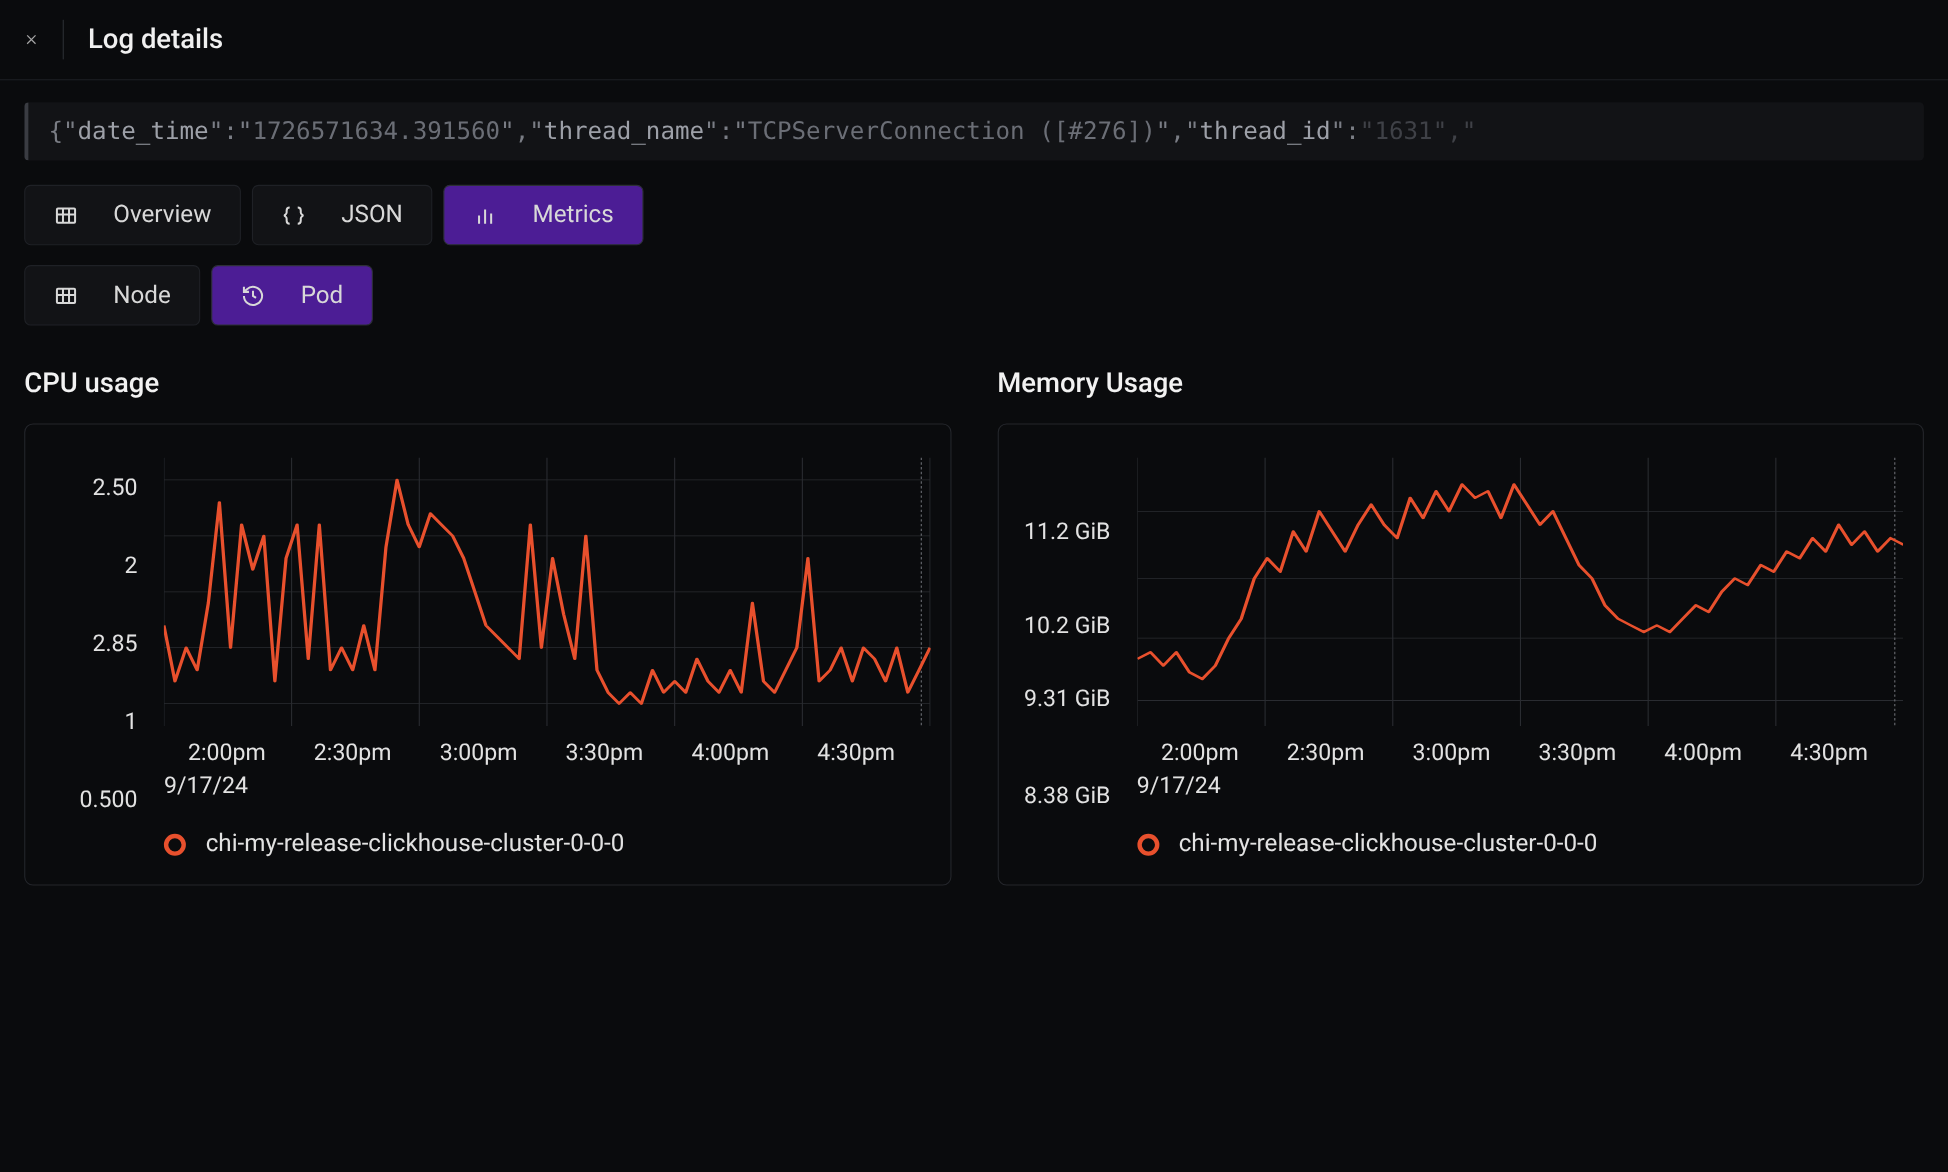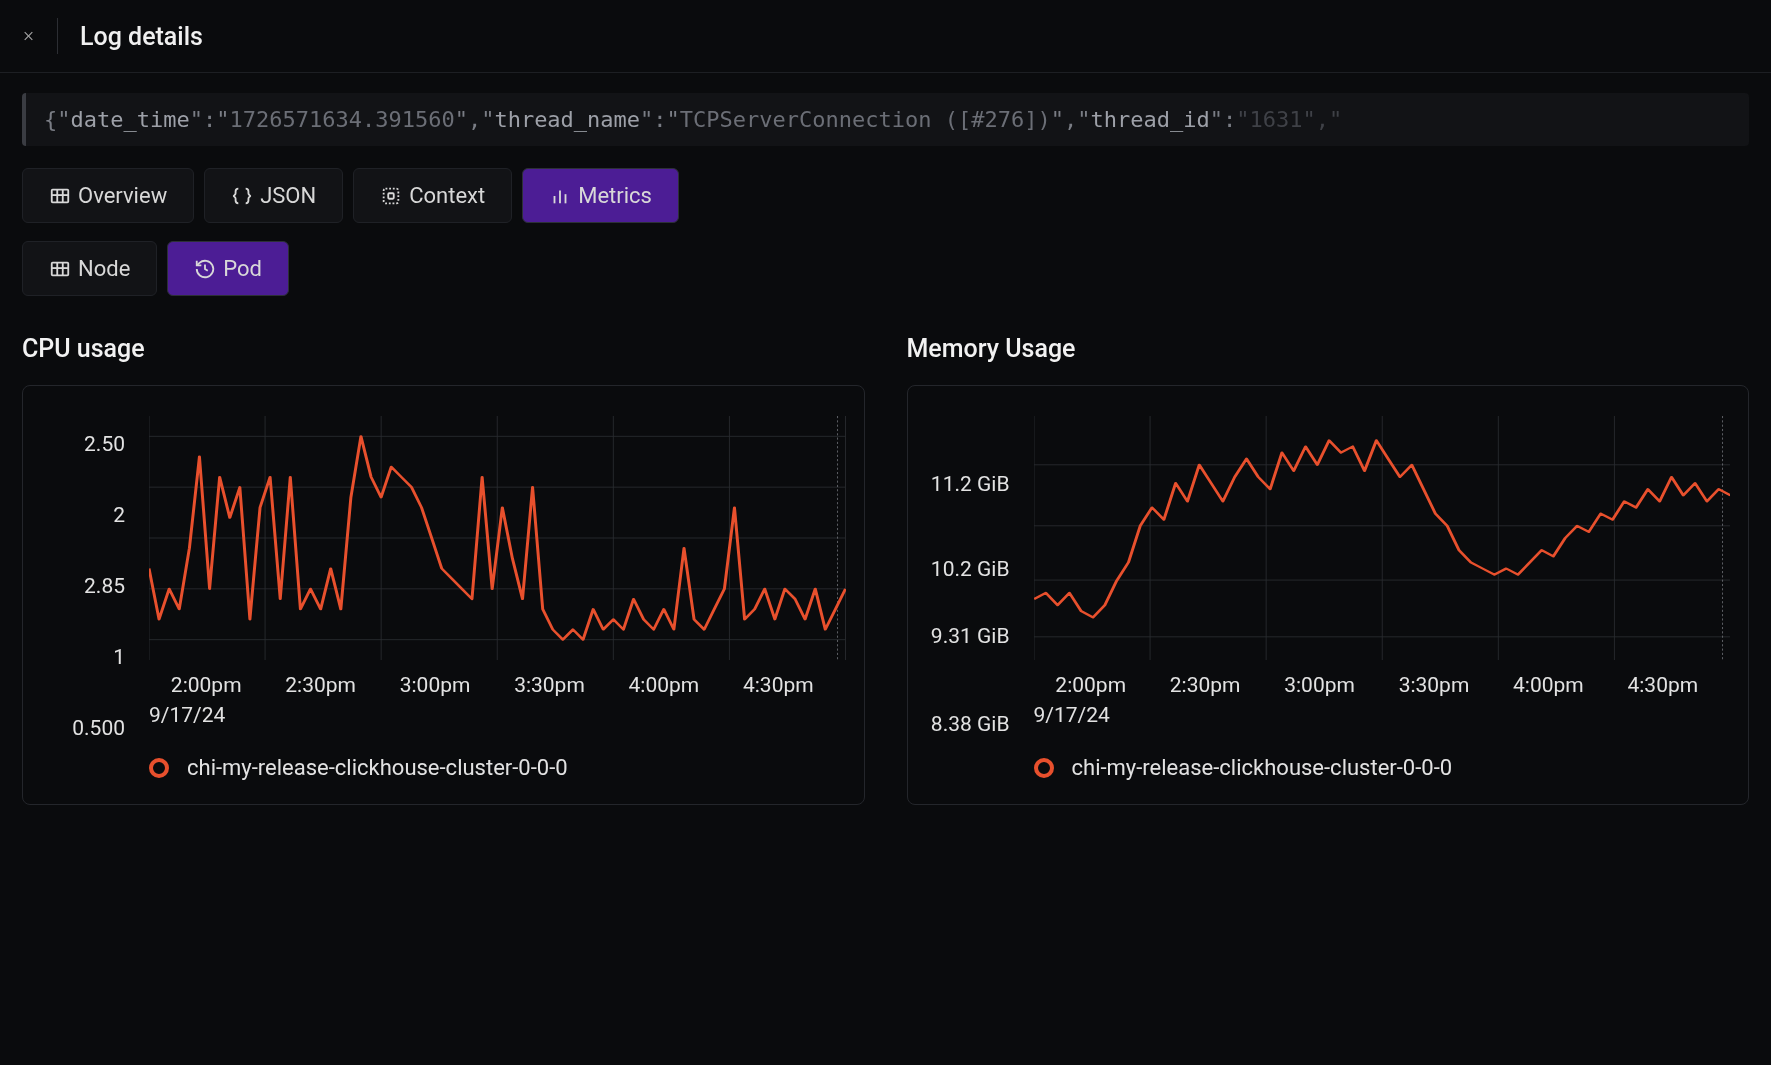--- a/index.html
+++ b/index.html
@@ -53,21 +53,21 @@
   .log-json-row .fade  { color: #3f4147; }
 
   .tabs-row {
     display: flex;
     gap: 10px;
     margin: 22px 22px 0 22px;
   }
   .tab {
     display: flex;
     align-items: center;
-    gap: 7px;
+    gap: 32px;
     padding: 14px 26px;
     background: #121316;
     border: 1px solid #1f2126;
     border-radius: 6px;
     font-size: 22px;
     color: #d8d8d8;
     cursor: pointer;
   }
   .tab.active {
     background: #4c1d95;
@@ -189,27 +189,20 @@
         <line x1="15" y1="5" x2="15" y2="19"></line>
     </svg>
     <span>Overview</span>
   </div>
   <div class="tab">
     <svg viewBox="0 0 24 24" fill="none" stroke="currentColor" stroke-width="2">
       <path d="M8 4c-2 0-3 1-3 3v2c0 2-2 2-2 3s2 1 2 3v2c0 2 1 3 3 3"></path>
         <path d="M16 4c2 0 3 1 3 3v2c0 2 2 2 2 3s-2 1-2 3v2c0 2-1 3-3 3"></path>
     </svg>
     <span>JSON</span>
-  </div>
-  <div class="tab">
-    <svg viewBox="0 0 24 24" fill="none" stroke="currentColor" stroke-width="2" stroke-dasharray="2 2">
-      <rect x="4" y="4" width="16" height="16" rx="2"></rect>
-        <rect x="9" y="9" width="6" height="6" rx="1" stroke-dasharray="0"></rect>
-    </svg>
-    <span>Context</span>
   </div>
   <div class="tab active">
     <svg viewBox="0 0 24 24" fill="none" stroke="currentColor" stroke-width="2">
       <line x1="6" y1="20" x2="6" y2="12"></line>
         <line x1="12" y1="20" x2="12" y2="6"></line>
         <line x1="18" y1="20" x2="18" y2="10"></line>
     </svg>
     <span>Metrics</span>
   </div>
 </div>

